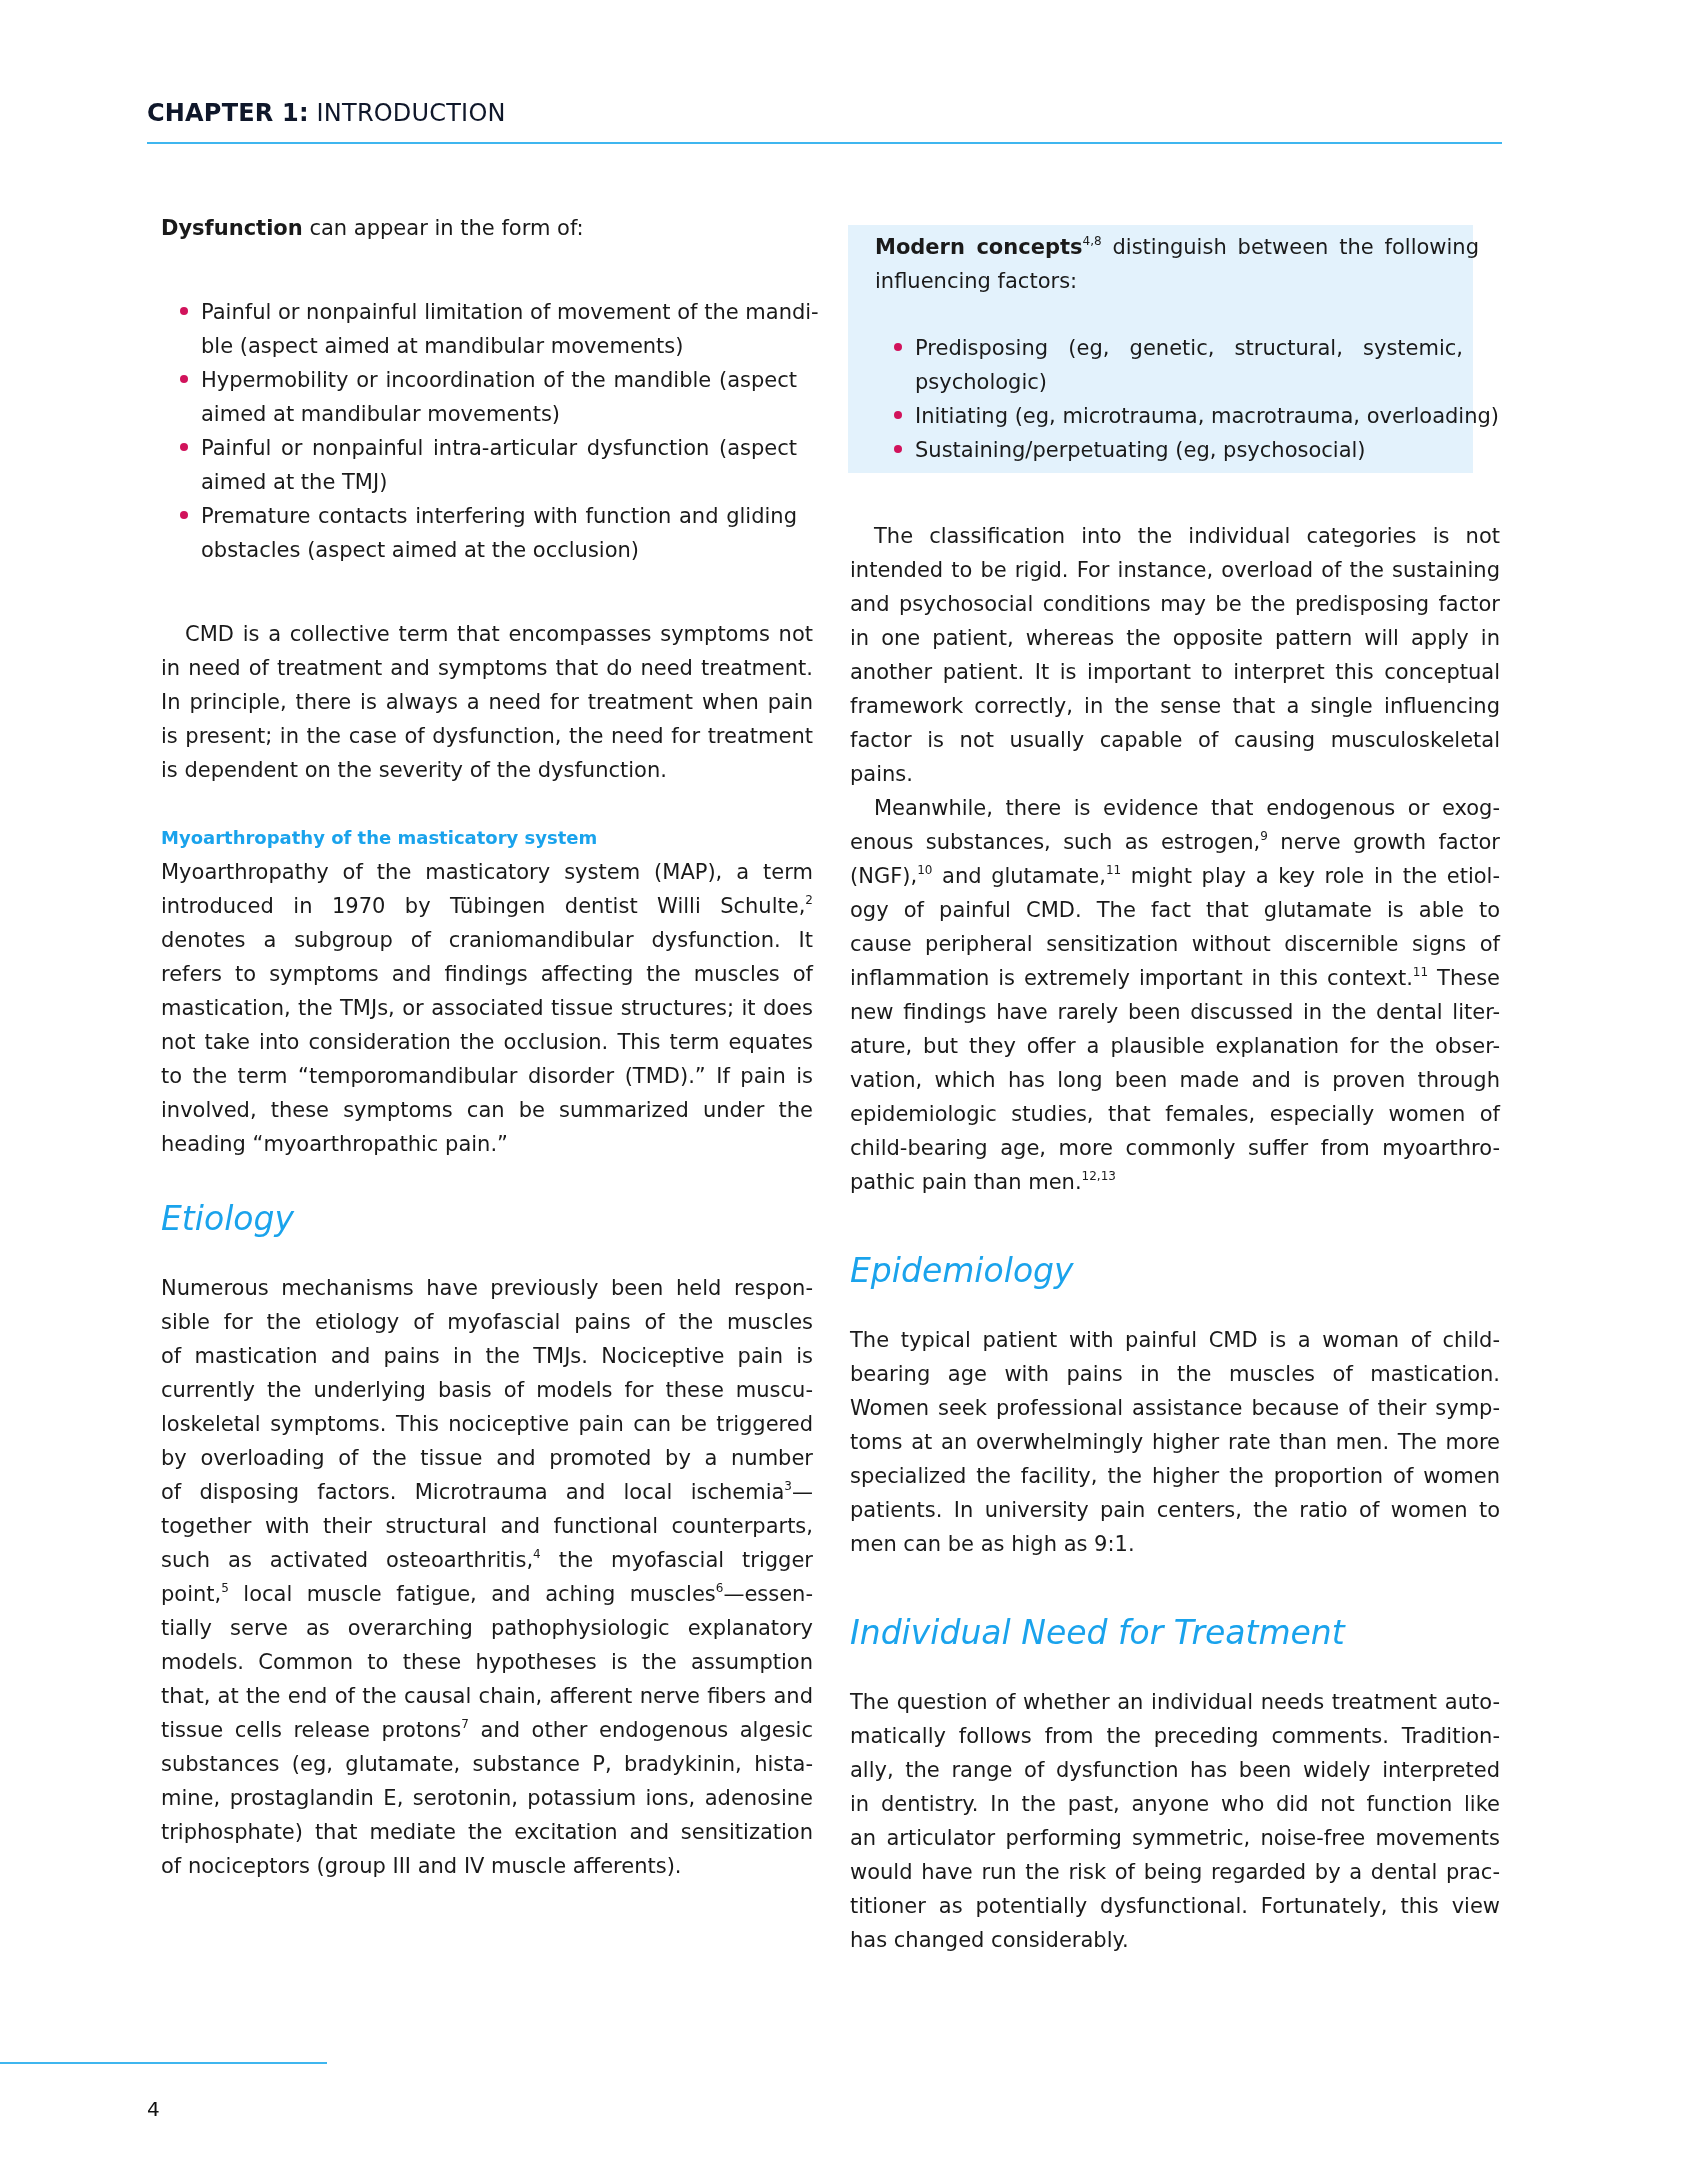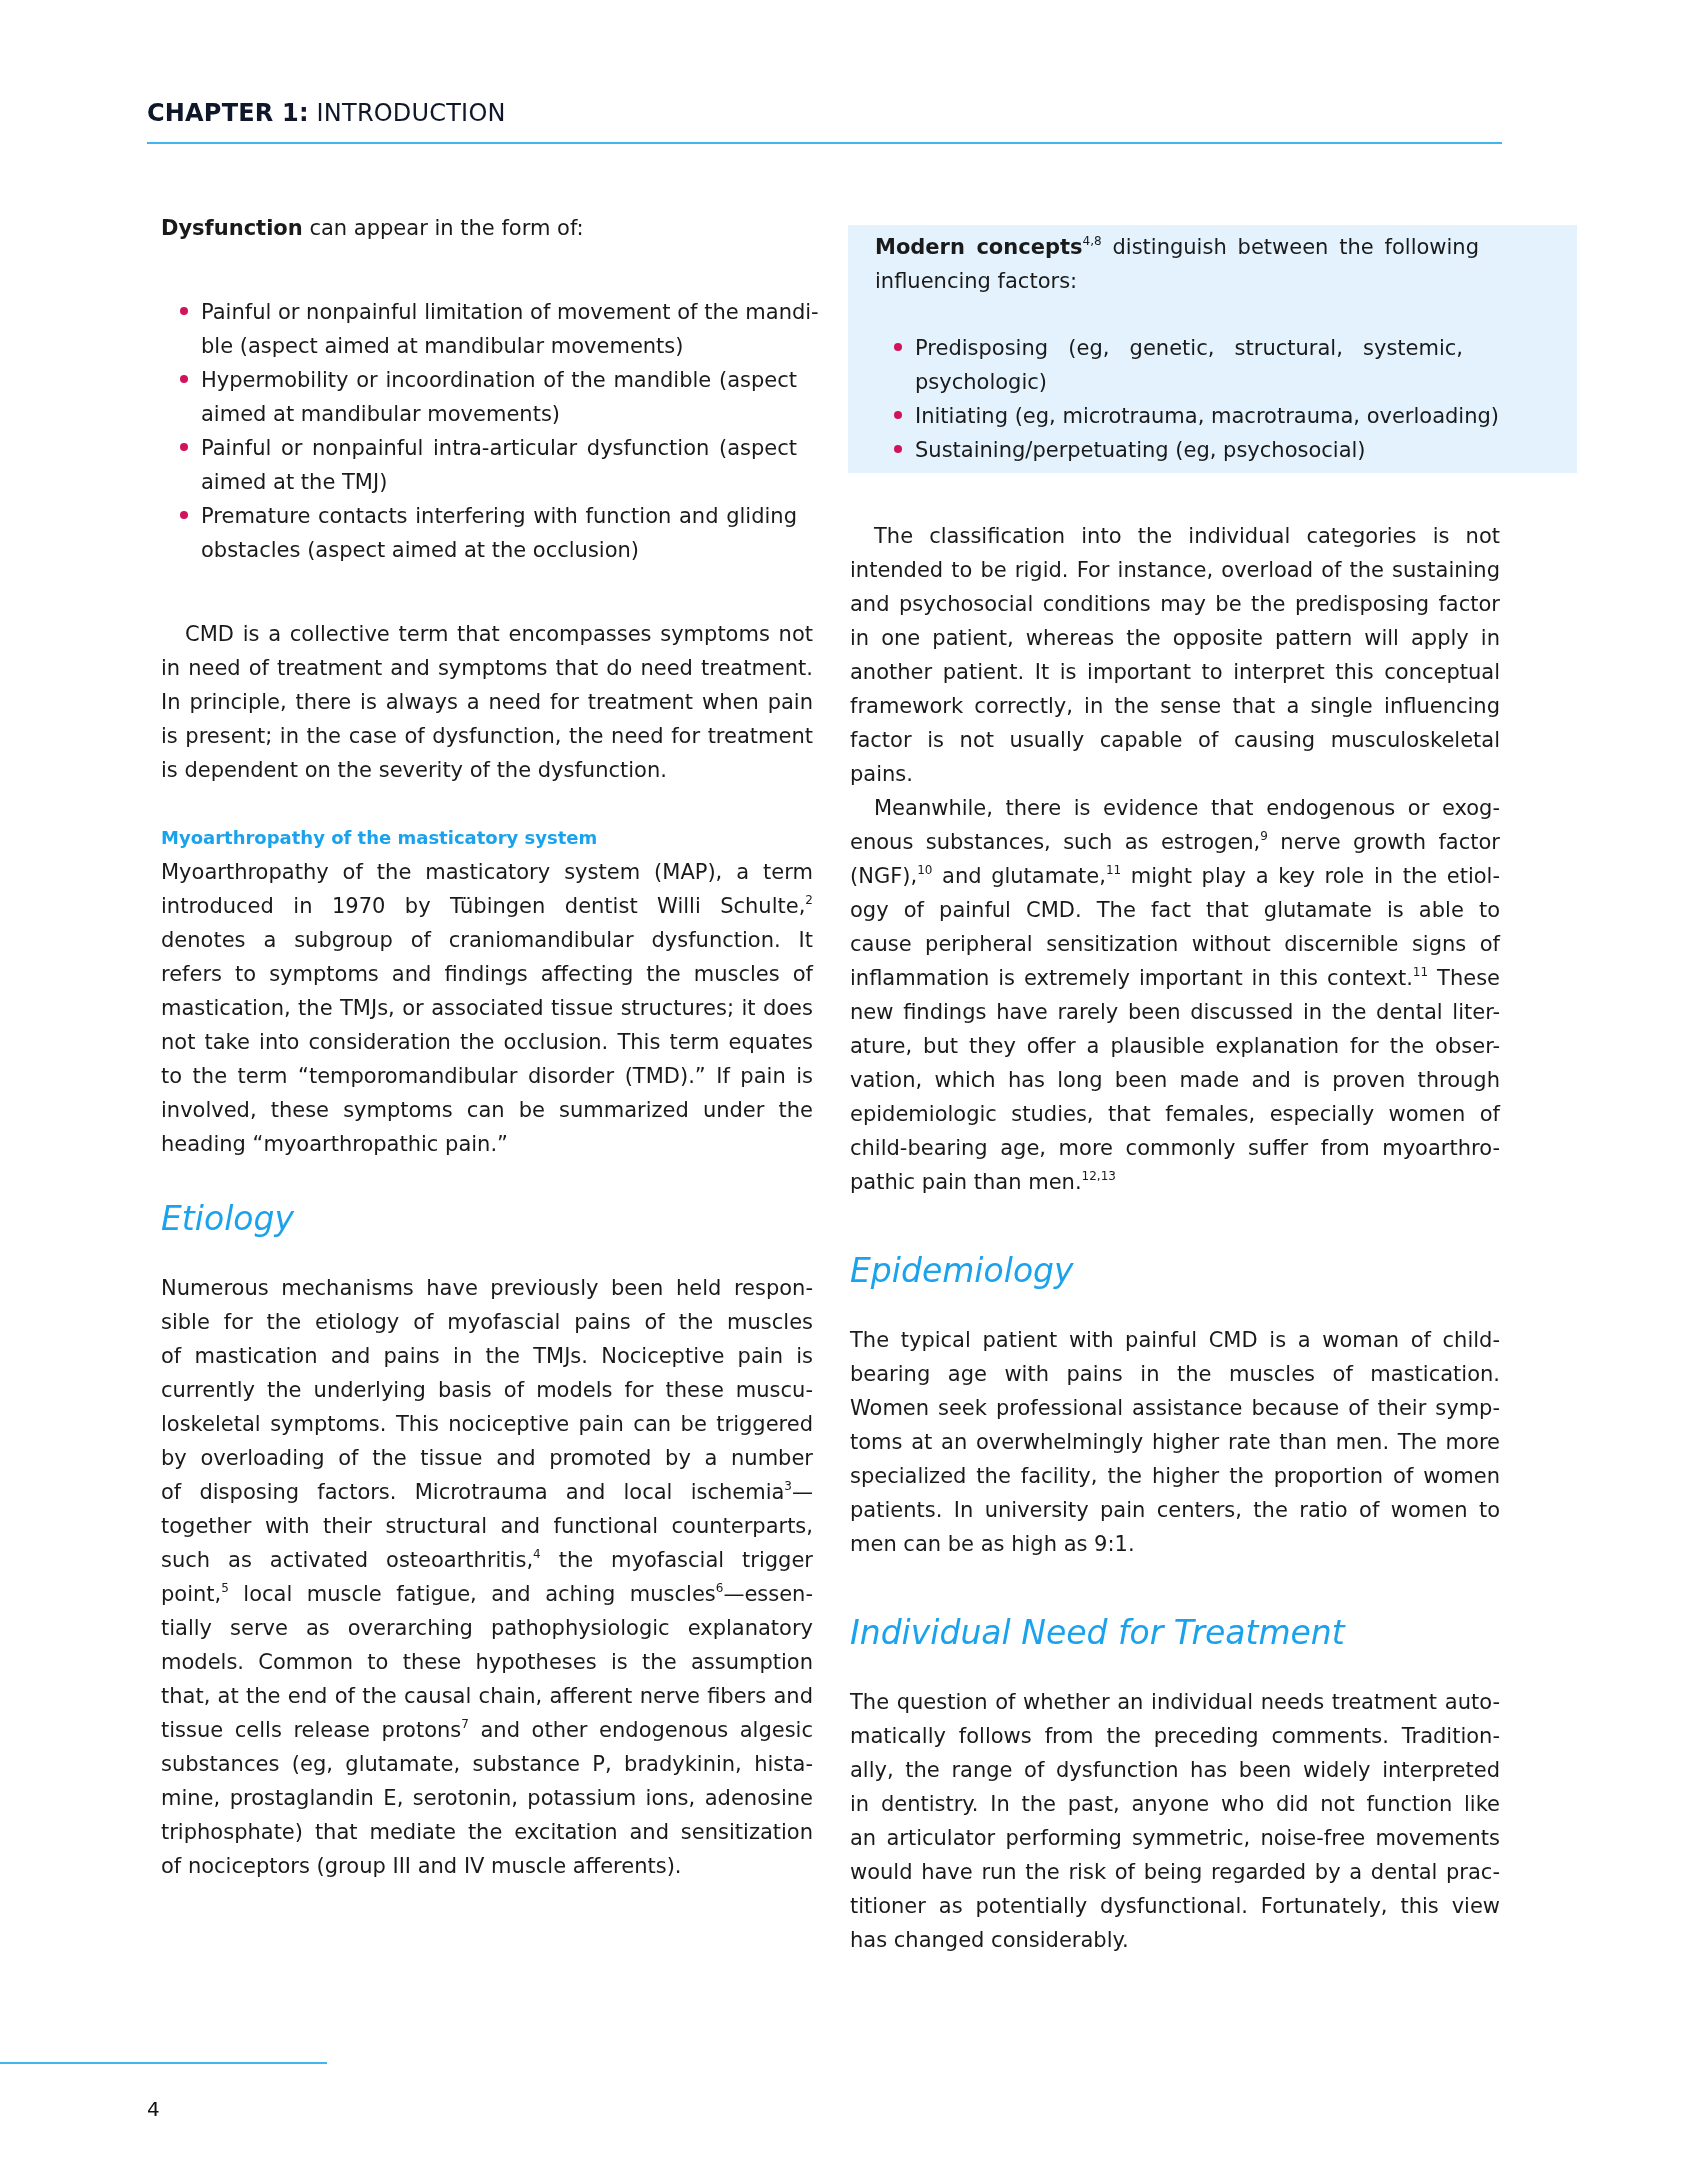--- a/index.html
+++ b/index.html
@@ -15,21 +15,21 @@
   .line.last { text-align-last:left; }
   .line.indent { padding-left:24px; }
   sup { font-size:12px; line-height:0; vertical-align:9px; }
   .para { margin:0; }
   .lead-bold { font-weight:bold; }
   .bullets { list-style:none; margin:16px; padding:0; }
   .bullet { position:relative; padding-left:24px; }
   .bullet .dot { position:absolute; left:3px; top:12px; width:8px; height:8px; border-radius:50%; background:#d1135b; }
   .subhead { color:#1aa3ec; font-weight:bold; font-size:18px; line-height:34px; height:34px; }
   .section-title { color:#1aa3ec; font-style:italic; font-size:33px; line-height:36px; }
-  .concept-box { position:absolute; left:848px; top:225px; width:729px; height:248px; background:#e3f2fc; }
+  .concept-box { position:absolute; left:848px; top:225px; width:625px; height:248px; background:#e3f2fc; }
   .concept-inner { position:absolute; left:27px; top:5px; width:604px; font-size:21px; line-height:34px; }
   .footer-rule { position:absolute; left:0; top:2062px; width:327px; height:2px; background:#3fb6ef; }
   .page-number { position:absolute; left:147px; top:2097px; font-size:20px; color:#111; }
 </style>
 </head>
 <body>
 
 <div class="page-header">
   <span class="chap">CHAPTER 1:</span><span> INTRODUCTION</span>
 </div>

